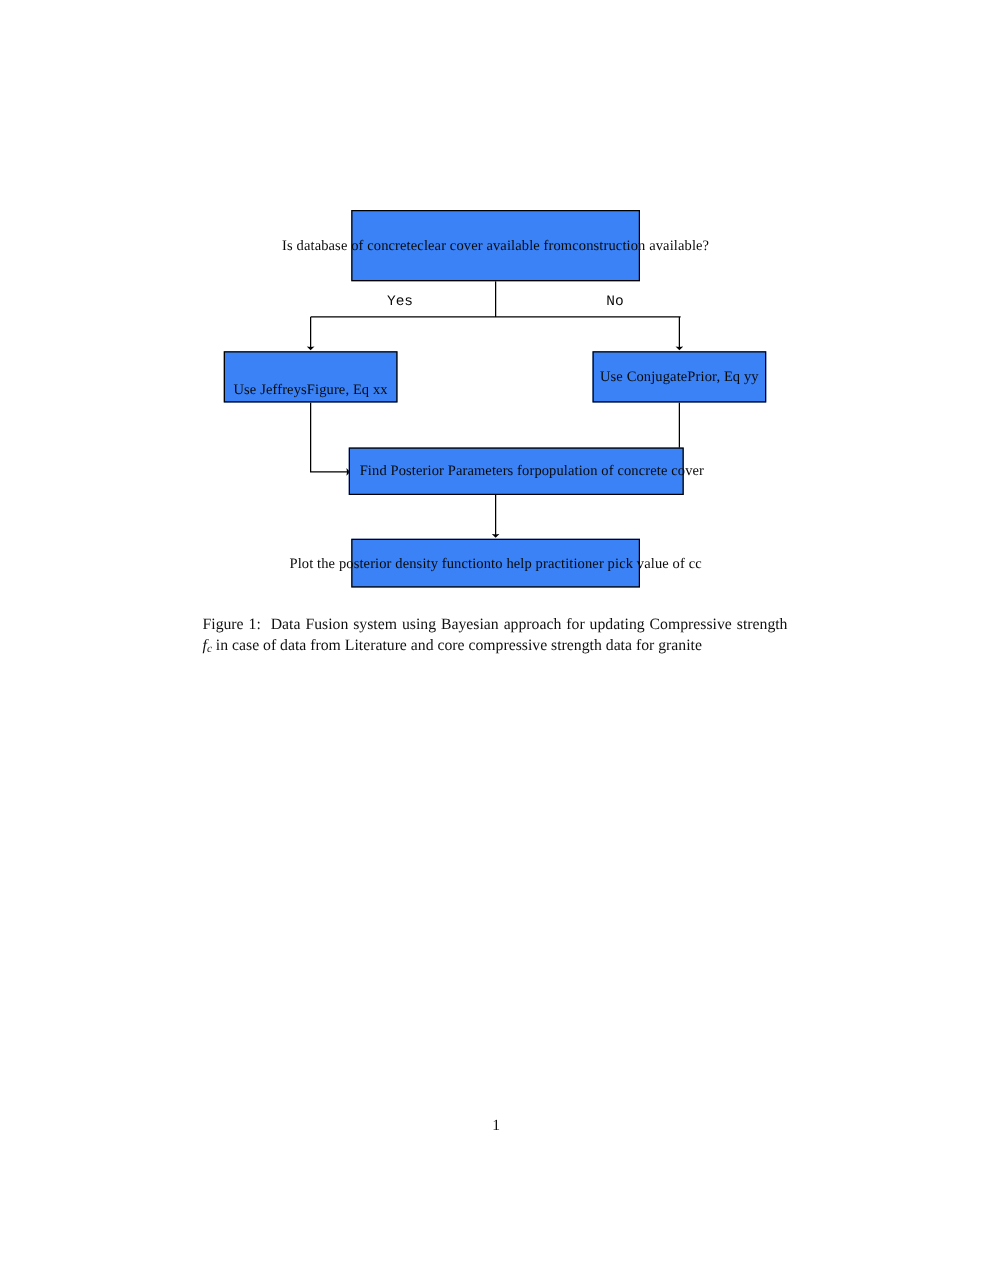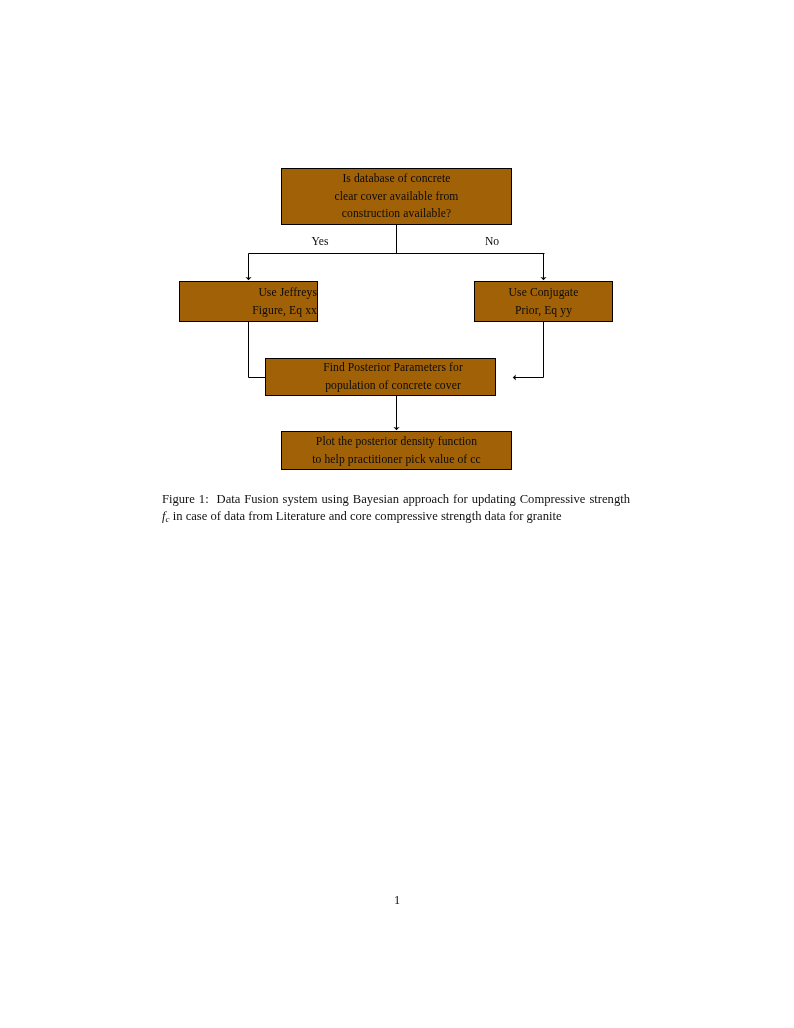--- a/index.html
+++ b/index.html
@@ -38,23 +38,23 @@
     top: 0;
     width: 794px;
     height: 490px;
     overflow: visible;
   }
 
   .node {
     position: absolute;
     box-sizing: border-box;
     border: 1px solid #000000;
-    background: #a16207;
+    background: #3b82f6;
     display: flex;
-    flex-direction: column;
+    flex-direction: row;
     align-items: center;
     justify-content: center;
     text-align: center;
     font-family: "Liberation Serif", "DejaVu Serif", serif;
     font-size: 11.6px;
     line-height: 1.55;
     color: #0a0a0a;
     letter-spacing: 0.1px;
   }
   .node .ln { display: block; white-space: nowrap; }
@@ -65,31 +65,31 @@
   }
   #node-jeffreys {
     left: 179px; top: 281px;
     width: 139px; height: 41px; align-items: flex-end;
   }
   #node-conjugate {
     left: 474px; top: 281px;
     width: 139px; height: 41px;
   }
   #node-posterior {
-    left: 265px; top: 358px;
-    width: 231px; height: 38px; padding-left: 25px;
+    left: 279px; top: 358px;
+    width: 268px; height: 38px; padding-left: 25px;
   }
   #node-plot {
     left: 281px; top: 431px;
     width: 231px; height: 39px;
   }
 
   .edge-label {
     position: absolute;
-    font-family: Liberation Serif, serif;
+    font-family: Liberation Mono, monospace;
     font-size: 11.6px;
     color: #0a0a0a;
     white-space: nowrap;
     transform: translateX(-50%);
   }
   #label-yes { left: 320px; top: 235px; }
   #label-no  { left: 492px; top: 235px; }
 
   
   #caption {

